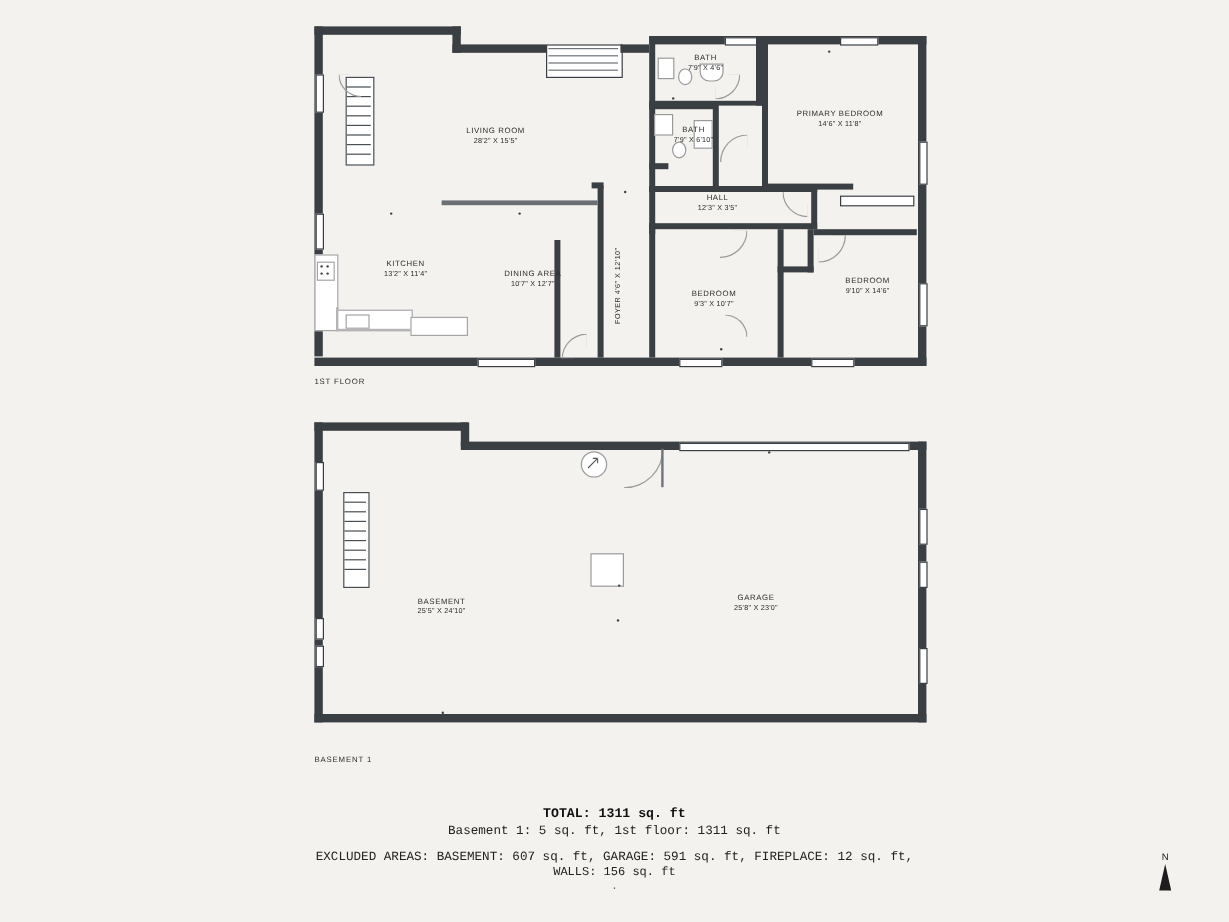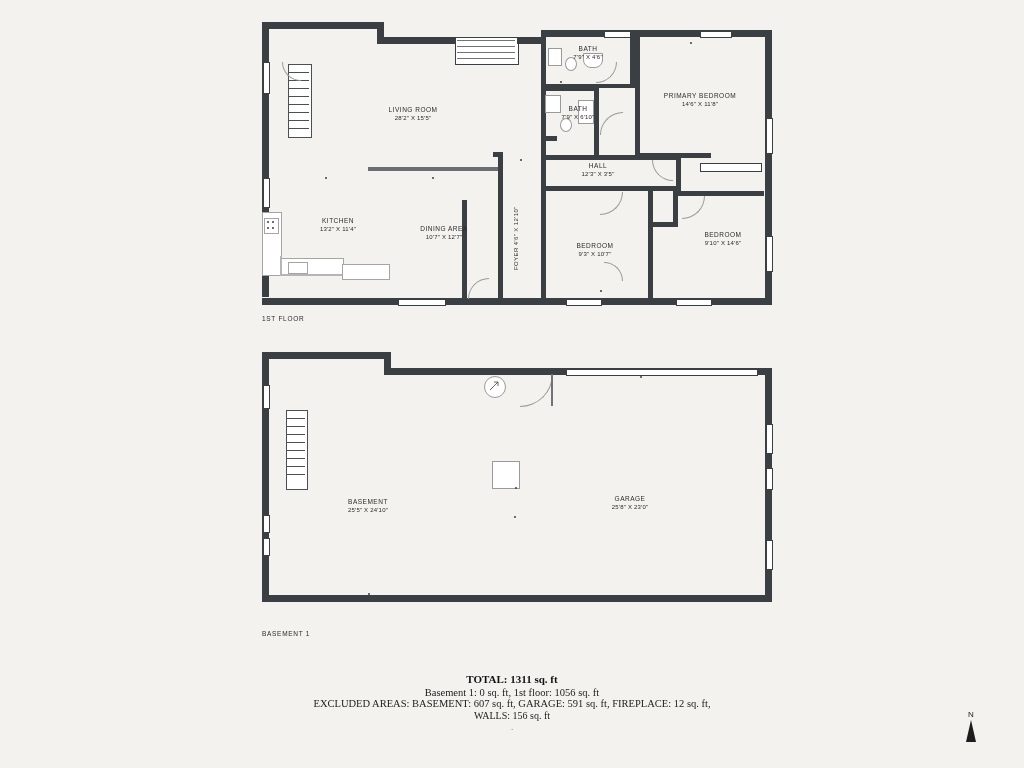--- a/index.html
+++ b/index.html
@@ -97,25 +97,25 @@
     position: absolute;
     width: 2px; height: 2px;
     background: #3a3f44;
     border-radius: 50%;
   }
   
   .totals {
     position: absolute;
     width: 1024px;
     text-align: center;
-    font-family: Liberation Serif, serif;
+    font-family: Liberation Mono, monospace;
   }
   .totals .t1 { font-size: 11px; font-weight: bold; color:#111; }
   .totals .t2 { font-size: 10.5px; color:#222; margin-top: 2px;}
-  .totals .t3 { font-size: 10.5px; color:#222; margin-top: 0;}
+  .totals .t3 { font-size: 10.5px; color:#222; margin-top: 10px;}
   .totals .t4 { font-size: 10px; color:#222; margin-top: 1px;}
   .totals .t5 { font-size: 9px; color:#666; margin-top: 1px;}
   
   .compass {
     position: absolute;
     text-align: center;
     width: 22px;
   }
   .compass .n {
     font-size: 8px;
@@ -335,21 +335,21 @@
     <div class="room-label" style="left:578px; top:494px; width:104px;">
       <span class="name">GARAGE</span>
       <span class="dims">25'8" X 23'0"</span>
     </div>
 
     <div class="floor-caption" style="left:262px; top:630px;">BASEMENT 1</div>
   </div>
 
   <div class="totals" style="left:0; top:673px;">
     <div class="t1">TOTAL: 1311 sq. ft</div>
-    <div class="t2">Basement 1: 0 sq. ft, 1st floor: 1056 sq. ft</div>
+    <div class="t2">Basement 1: 5 sq. ft, 1st floor: 1311 sq. ft</div>
     <div class="t3">EXCLUDED AREAS: BASEMENT: 607 sq. ft, GARAGE: 591 sq. ft, FIREPLACE: 12 sq. ft,</div>
     <div class="t4">WALLS: 156 sq. ft</div>
     <div class="t5">.</div>
   </div>
 
   <div class="compass" style="left:960px; top:710px;">
     <span class="n">N</span>
     <div class="needle"></div>
   </div>
 

